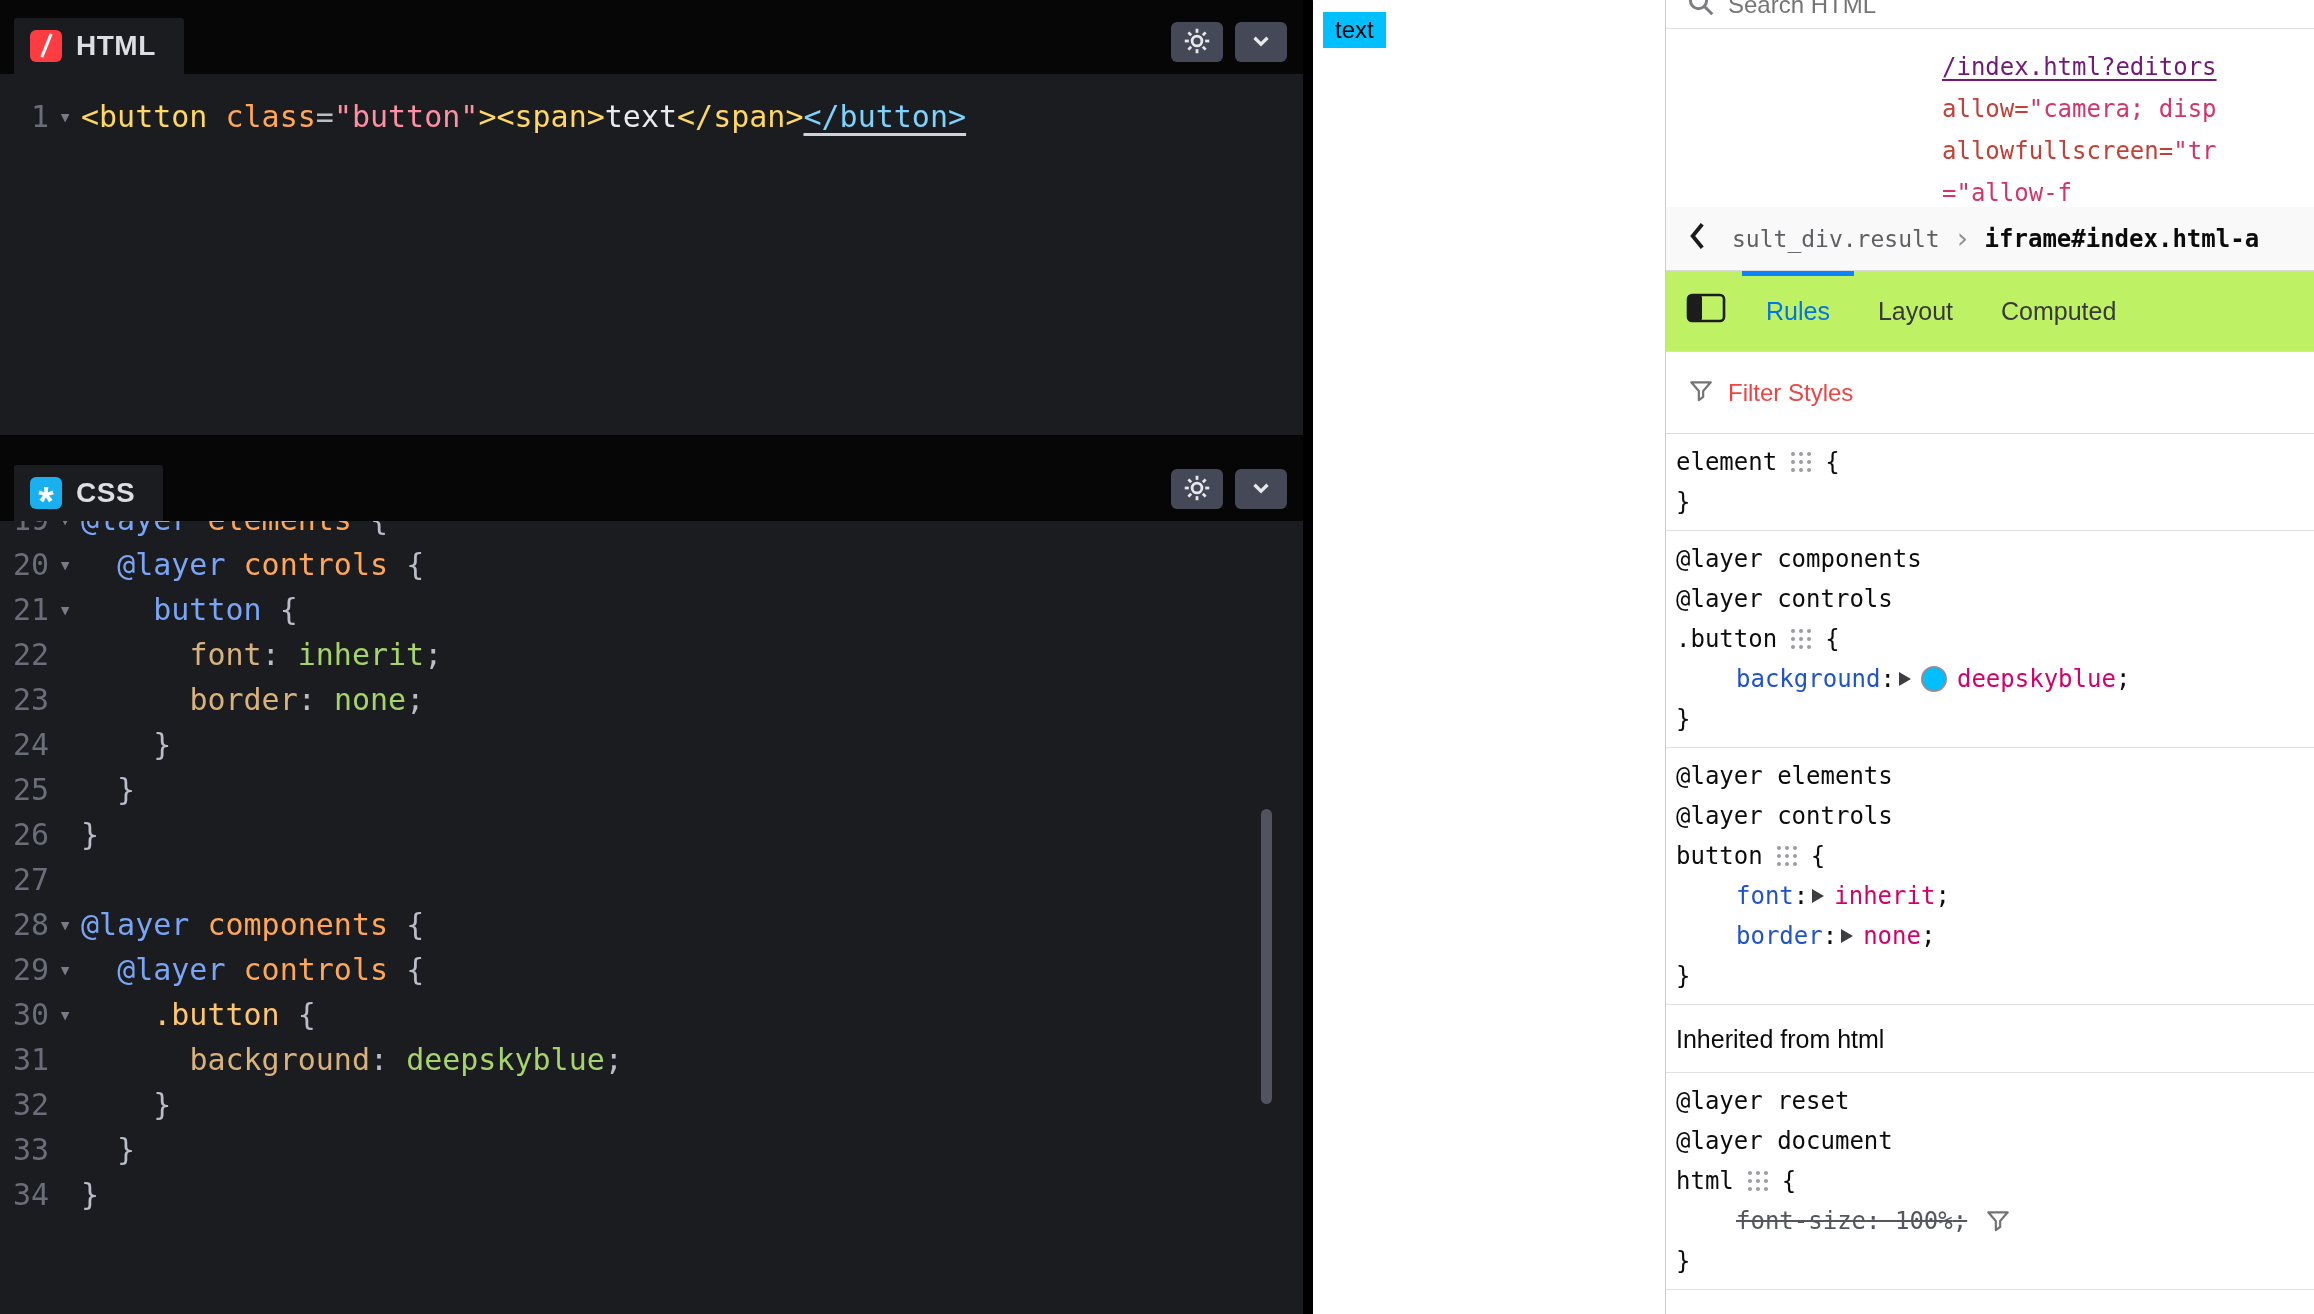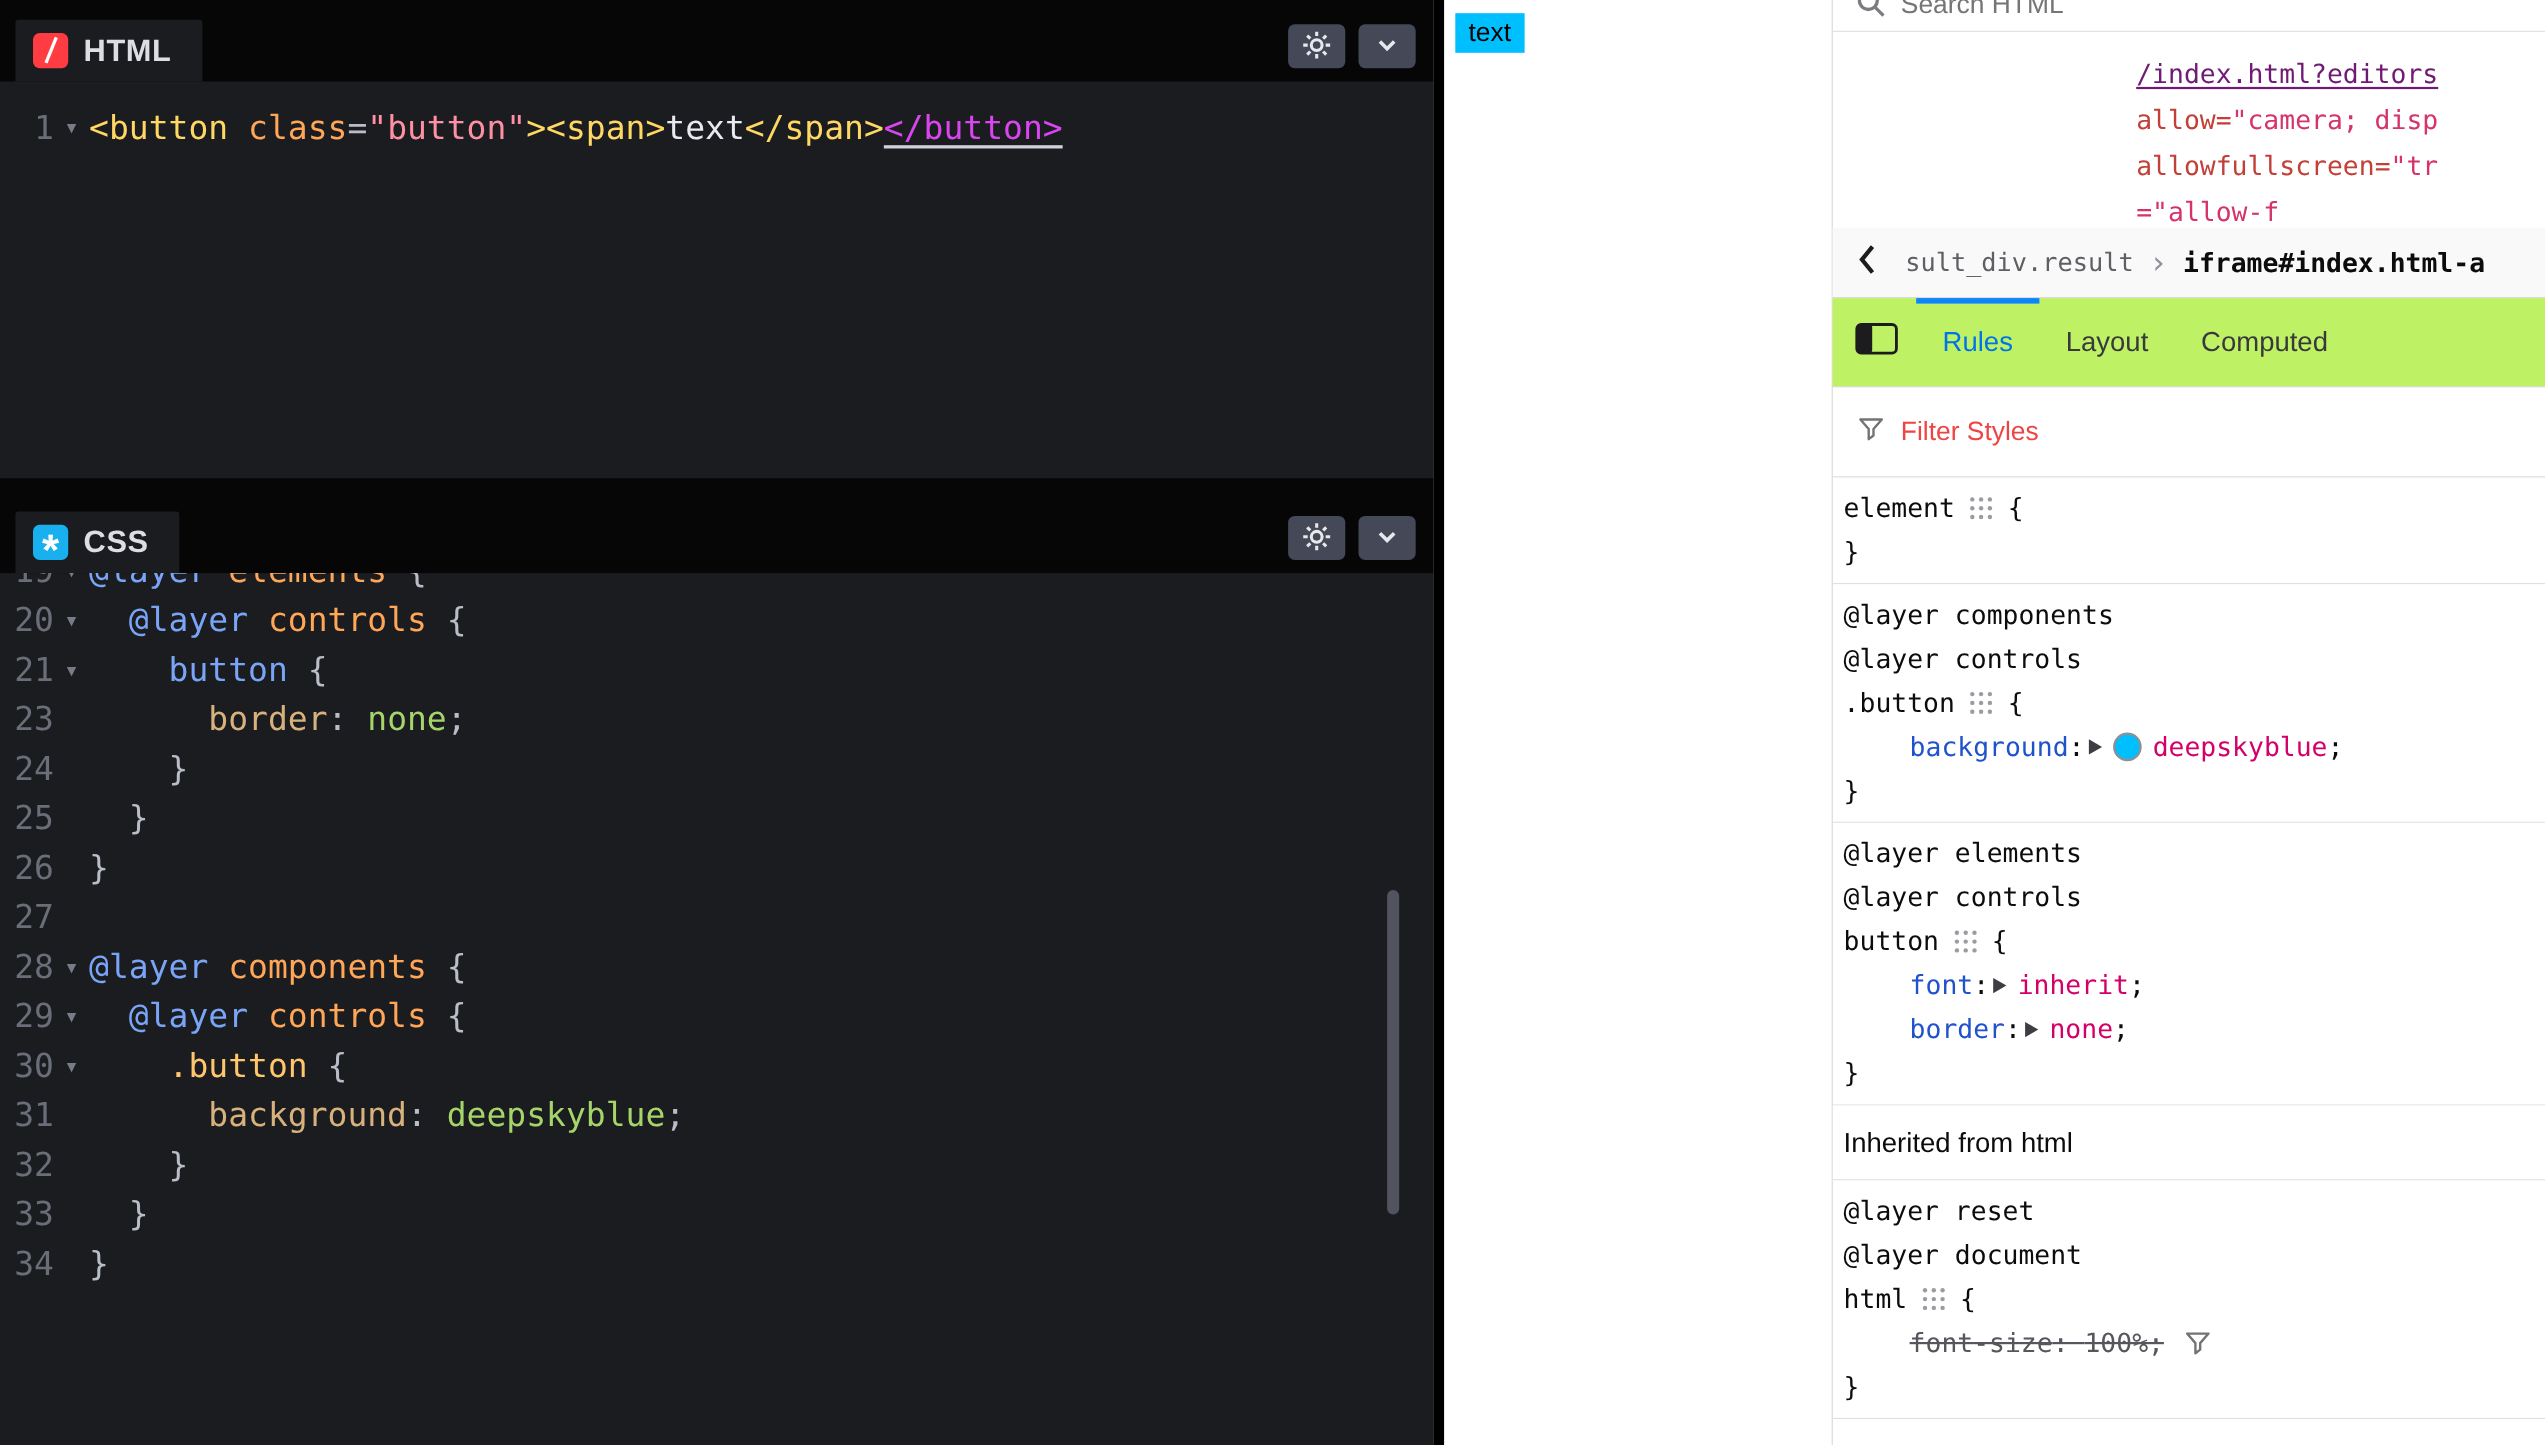--- a/index.html
+++ b/index.html
@@ -28,21 +28,21 @@
 
   .editor-body { flex:1; background:#1b1c20; overflow:hidden; position:relative;
                  font-family:"DejaVu Sans Mono", monospace; font-size:30px; line-height:45px; color:#d8dae2; }
   .panel-html .editor-body { padding-top:20px; }
   .panel-css .editor-body .code-lines { margin-top:-24px; }
   .cl { display:flex; height:45px; white-space:pre; }
   .ln { width:49px; flex:none; text-align:right; color:#6a6e78; }
   .fold { width:32px; flex:none; text-align:center; color:#777c87; font-size:22px; }
   .codeTxt { white-space:pre; }
   .t-tag  { color:#ffd763; }
-  .t-tagu { color:#d946ef; text-decoration:underline; text-decoration-color:#cfd2da; text-underline-offset:6px; }
+  .t-tagu { color:#7dd3fc; text-decoration:underline; text-decoration-color:#cfd2da; text-underline-offset:6px; }
   .t-attr { color:#ffa657; }
   .t-str  { color:#ff8fa3; }
   .t-plain{ color:#e8eaf0; }
   .t-punc { color:#b9bdc7; }
   .t-at   { color:#7aa5f6; }
   .t-atname { color:#ffa657; }
   .t-sel  { color:#7aa5f6; }
   .t-cls  { color:#ffc66d; }
   .t-prop { color:#d8b27c; }
   .t-val  { color:#a5d46a; }
@@ -180,20 +180,21 @@
                   <polyline points="6,9 12,15 18,9"></polyline>
                 </svg></span>
           </button>
         </div>
       </div>
       <div class="editor-body">
         <div class="code-lines">
             <div class="cl"><span class="ln">19</span><span class="fold">▾</span><span class="codeTxt"><span class="t-at">@layer </span><span class="t-atname">elements </span><span class="t-punc">{</span></span></div>
             <div class="cl"><span class="ln">20</span><span class="fold">▾</span><span class="codeTxt"><span class="t-plain">  </span><span class="t-at">@layer </span><span class="t-atname">controls </span><span class="t-punc">{</span></span></div>
             <div class="cl"><span class="ln">21</span><span class="fold">▾</span><span class="codeTxt"><span class="t-plain">    </span><span class="t-sel">button </span><span class="t-punc">{</span></span></div>
+            <div class="cl"><span class="ln">22</span><span class="fold"></span><span class="codeTxt"><span class="t-plain">      </span><span class="t-prop">font</span><span class="t-punc">: </span><span class="t-val">inherit</span><span class="t-punc">;</span></span></div>
             <div class="cl"><span class="ln">23</span><span class="fold"></span><span class="codeTxt"><span class="t-plain">      </span><span class="t-prop">border</span><span class="t-punc">: </span><span class="t-val">none</span><span class="t-punc">;</span></span></div>
             <div class="cl"><span class="ln">24</span><span class="fold"></span><span class="codeTxt"><span class="t-punc">    }</span></span></div>
             <div class="cl"><span class="ln">25</span><span class="fold"></span><span class="codeTxt"><span class="t-punc">  }</span></span></div>
             <div class="cl"><span class="ln">26</span><span class="fold"></span><span class="codeTxt"><span class="t-punc">}</span></span></div>
             <div class="cl"><span class="ln">27</span><span class="fold"></span><span class="codeTxt"></span></div>
             <div class="cl"><span class="ln">28</span><span class="fold">▾</span><span class="codeTxt"><span class="t-at">@layer </span><span class="t-atname">components </span><span class="t-punc">{</span></span></div>
             <div class="cl"><span class="ln">29</span><span class="fold">▾</span><span class="codeTxt"><span class="t-plain">  </span><span class="t-at">@layer </span><span class="t-atname">controls </span><span class="t-punc">{</span></span></div>
             <div class="cl"><span class="ln">30</span><span class="fold">▾</span><span class="codeTxt"><span class="t-plain">    </span><span class="t-cls">.button </span><span class="t-punc">{</span></span></div>
             <div class="cl"><span class="ln">31</span><span class="fold"></span><span class="codeTxt"><span class="t-plain">      </span><span class="t-prop">background</span><span class="t-punc">: </span><span class="t-val">deepskyblue</span><span class="t-punc">;</span></span></div>
             <div class="cl"><span class="ln">32</span><span class="fold"></span><span class="codeTxt"><span class="t-punc">    }</span></span></div>

